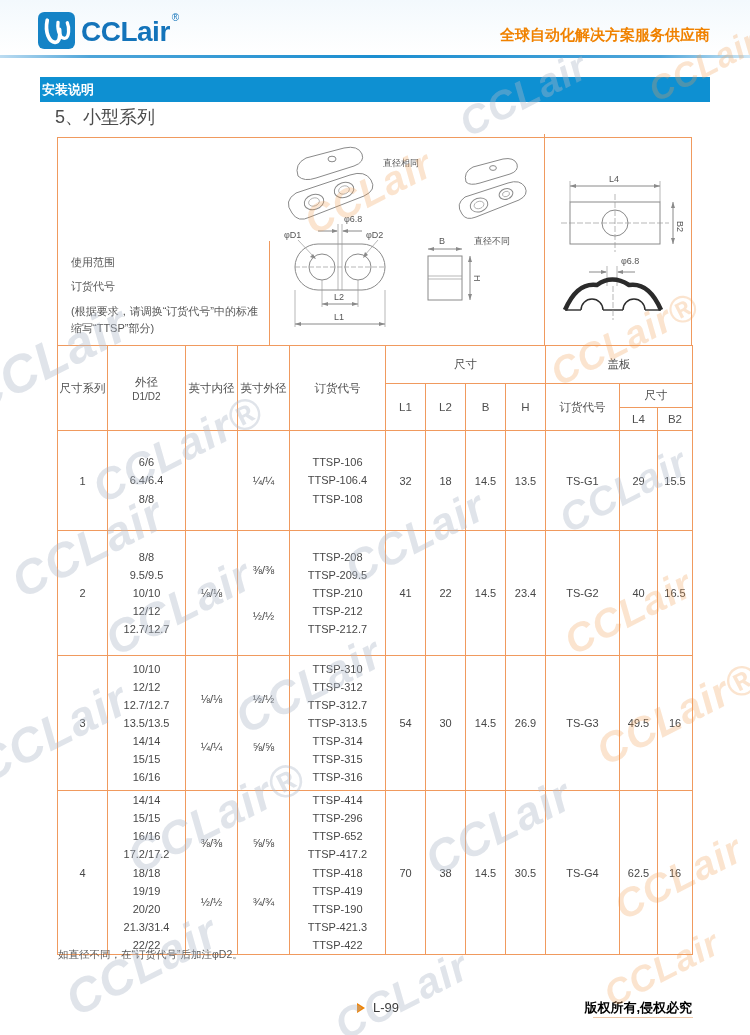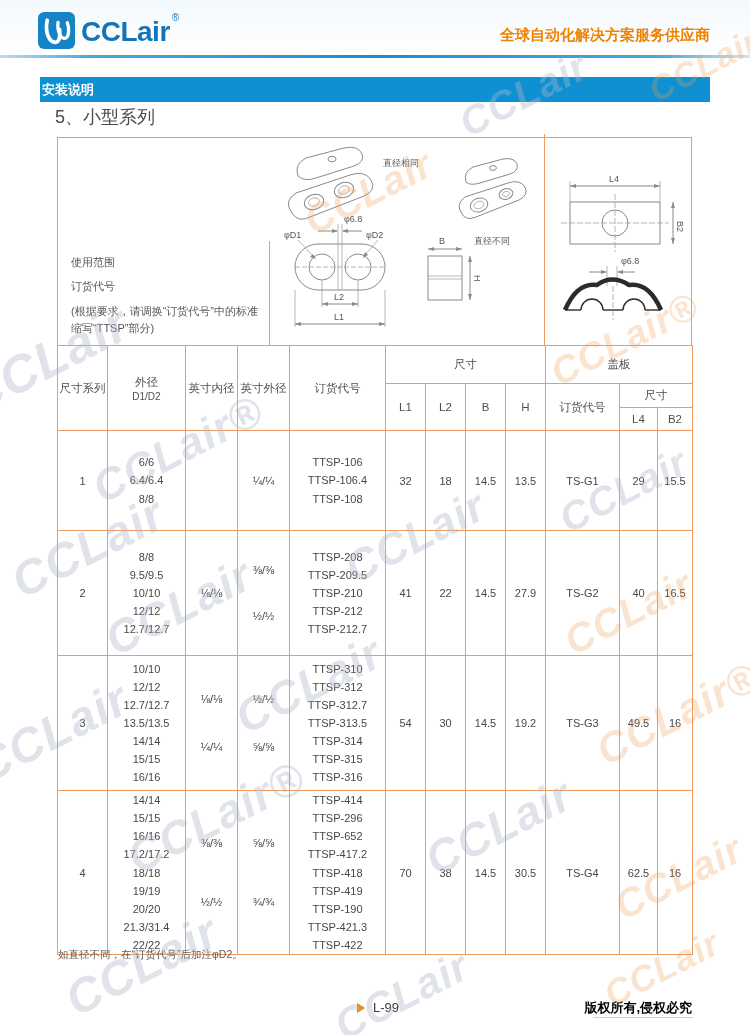--- a/index.html
+++ b/index.html
@@ -292,21 +292,21 @@
               <div>TTSP-208</div>
               <div>TTSP-209.5</div>
               <div>TTSP-210</div>
               <div>TTSP-212</div>
               <div>TTSP-212.7</div>
             </div>
           </td>
           <td>41</td>
           <td>22</td>
           <td>14.5</td>
-          <td>27.9</td>
+          <td>23.4</td>
           <td>TS-G2</td>
           <td>40</td>
           <td>16.5</td>
         </tr>
         <tr style="height: 135px;">
           <td>3</td>
           <td>
             <div class="lines">
               <div>10/10</div>
               <div>12/12</div>
@@ -336,21 +336,21 @@
               <div>TTSP-312.7</div>
               <div>TTSP-313.5</div>
               <div>TTSP-314</div>
               <div>TTSP-315</div>
               <div>TTSP-316</div>
             </div>
           </td>
           <td>54</td>
           <td>30</td>
           <td>14.5</td>
-          <td>19.2</td>
+          <td>26.9</td>
           <td>TS-G3</td>
           <td>49.5</td>
           <td>16</td>
         </tr>
         <tr style="height: 155px;">
           <td>4</td>
           <td>
             <div class="lines">
               <div>14/14</div>
               <div>15/15</div>

